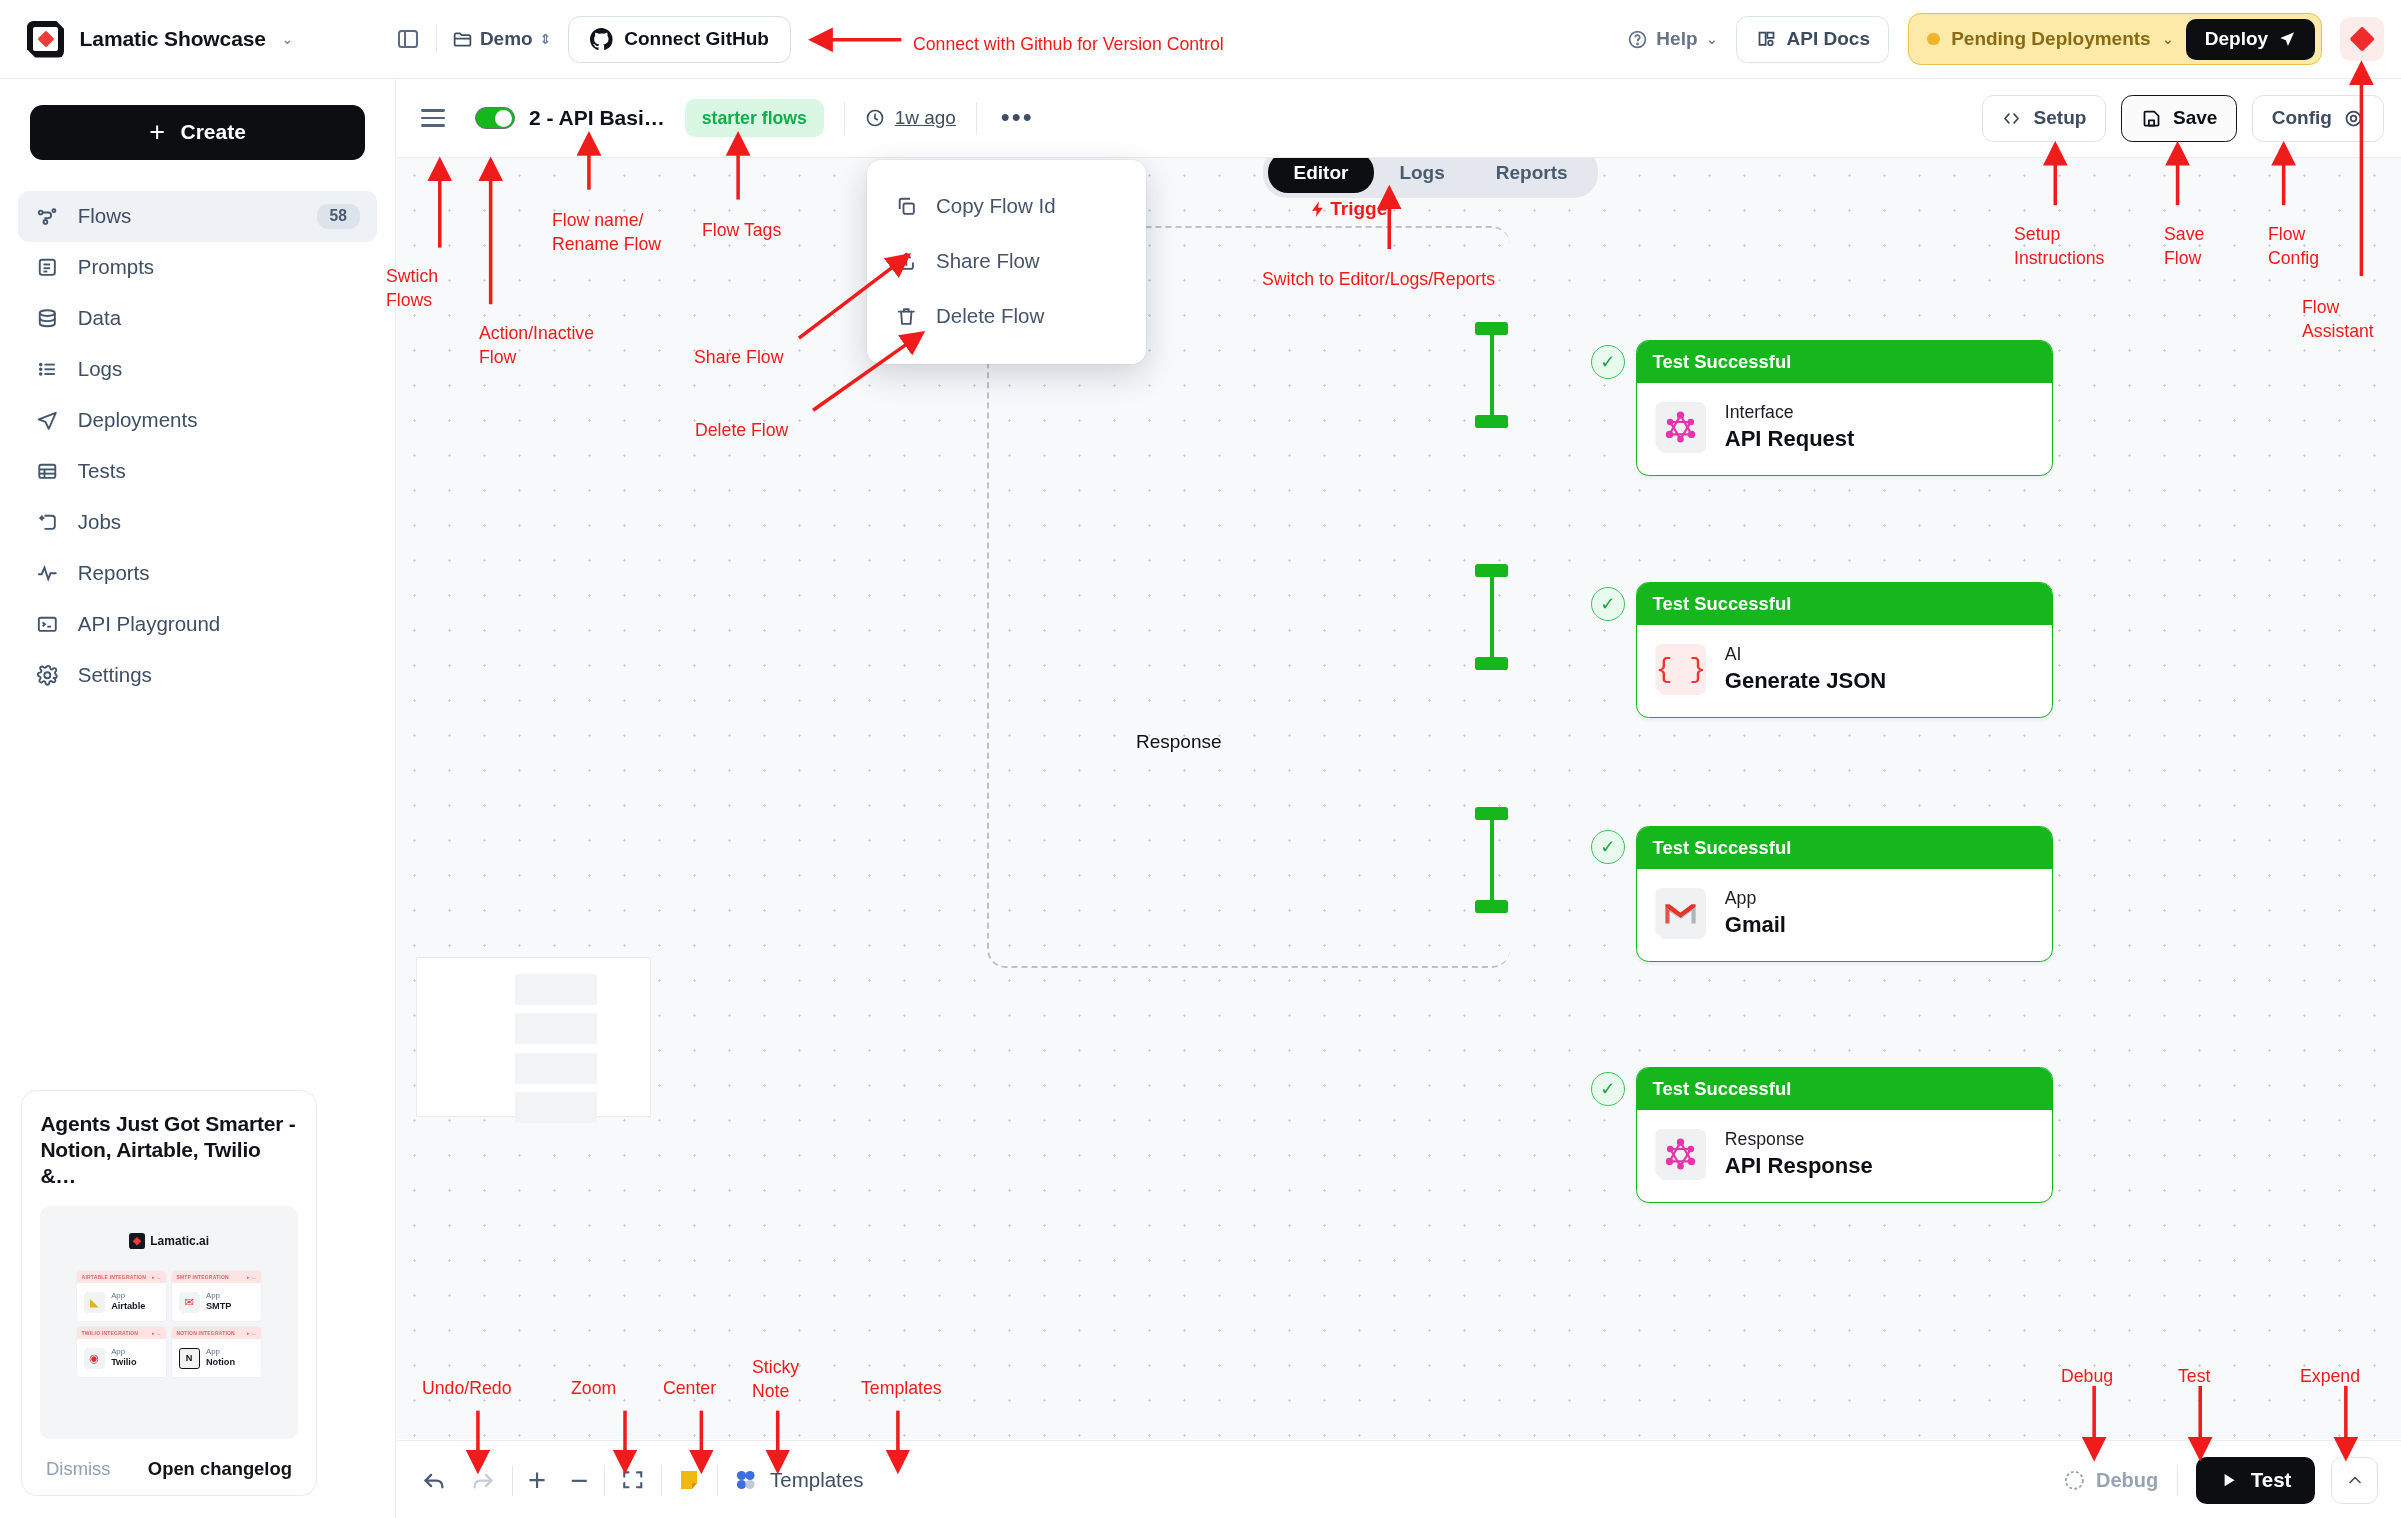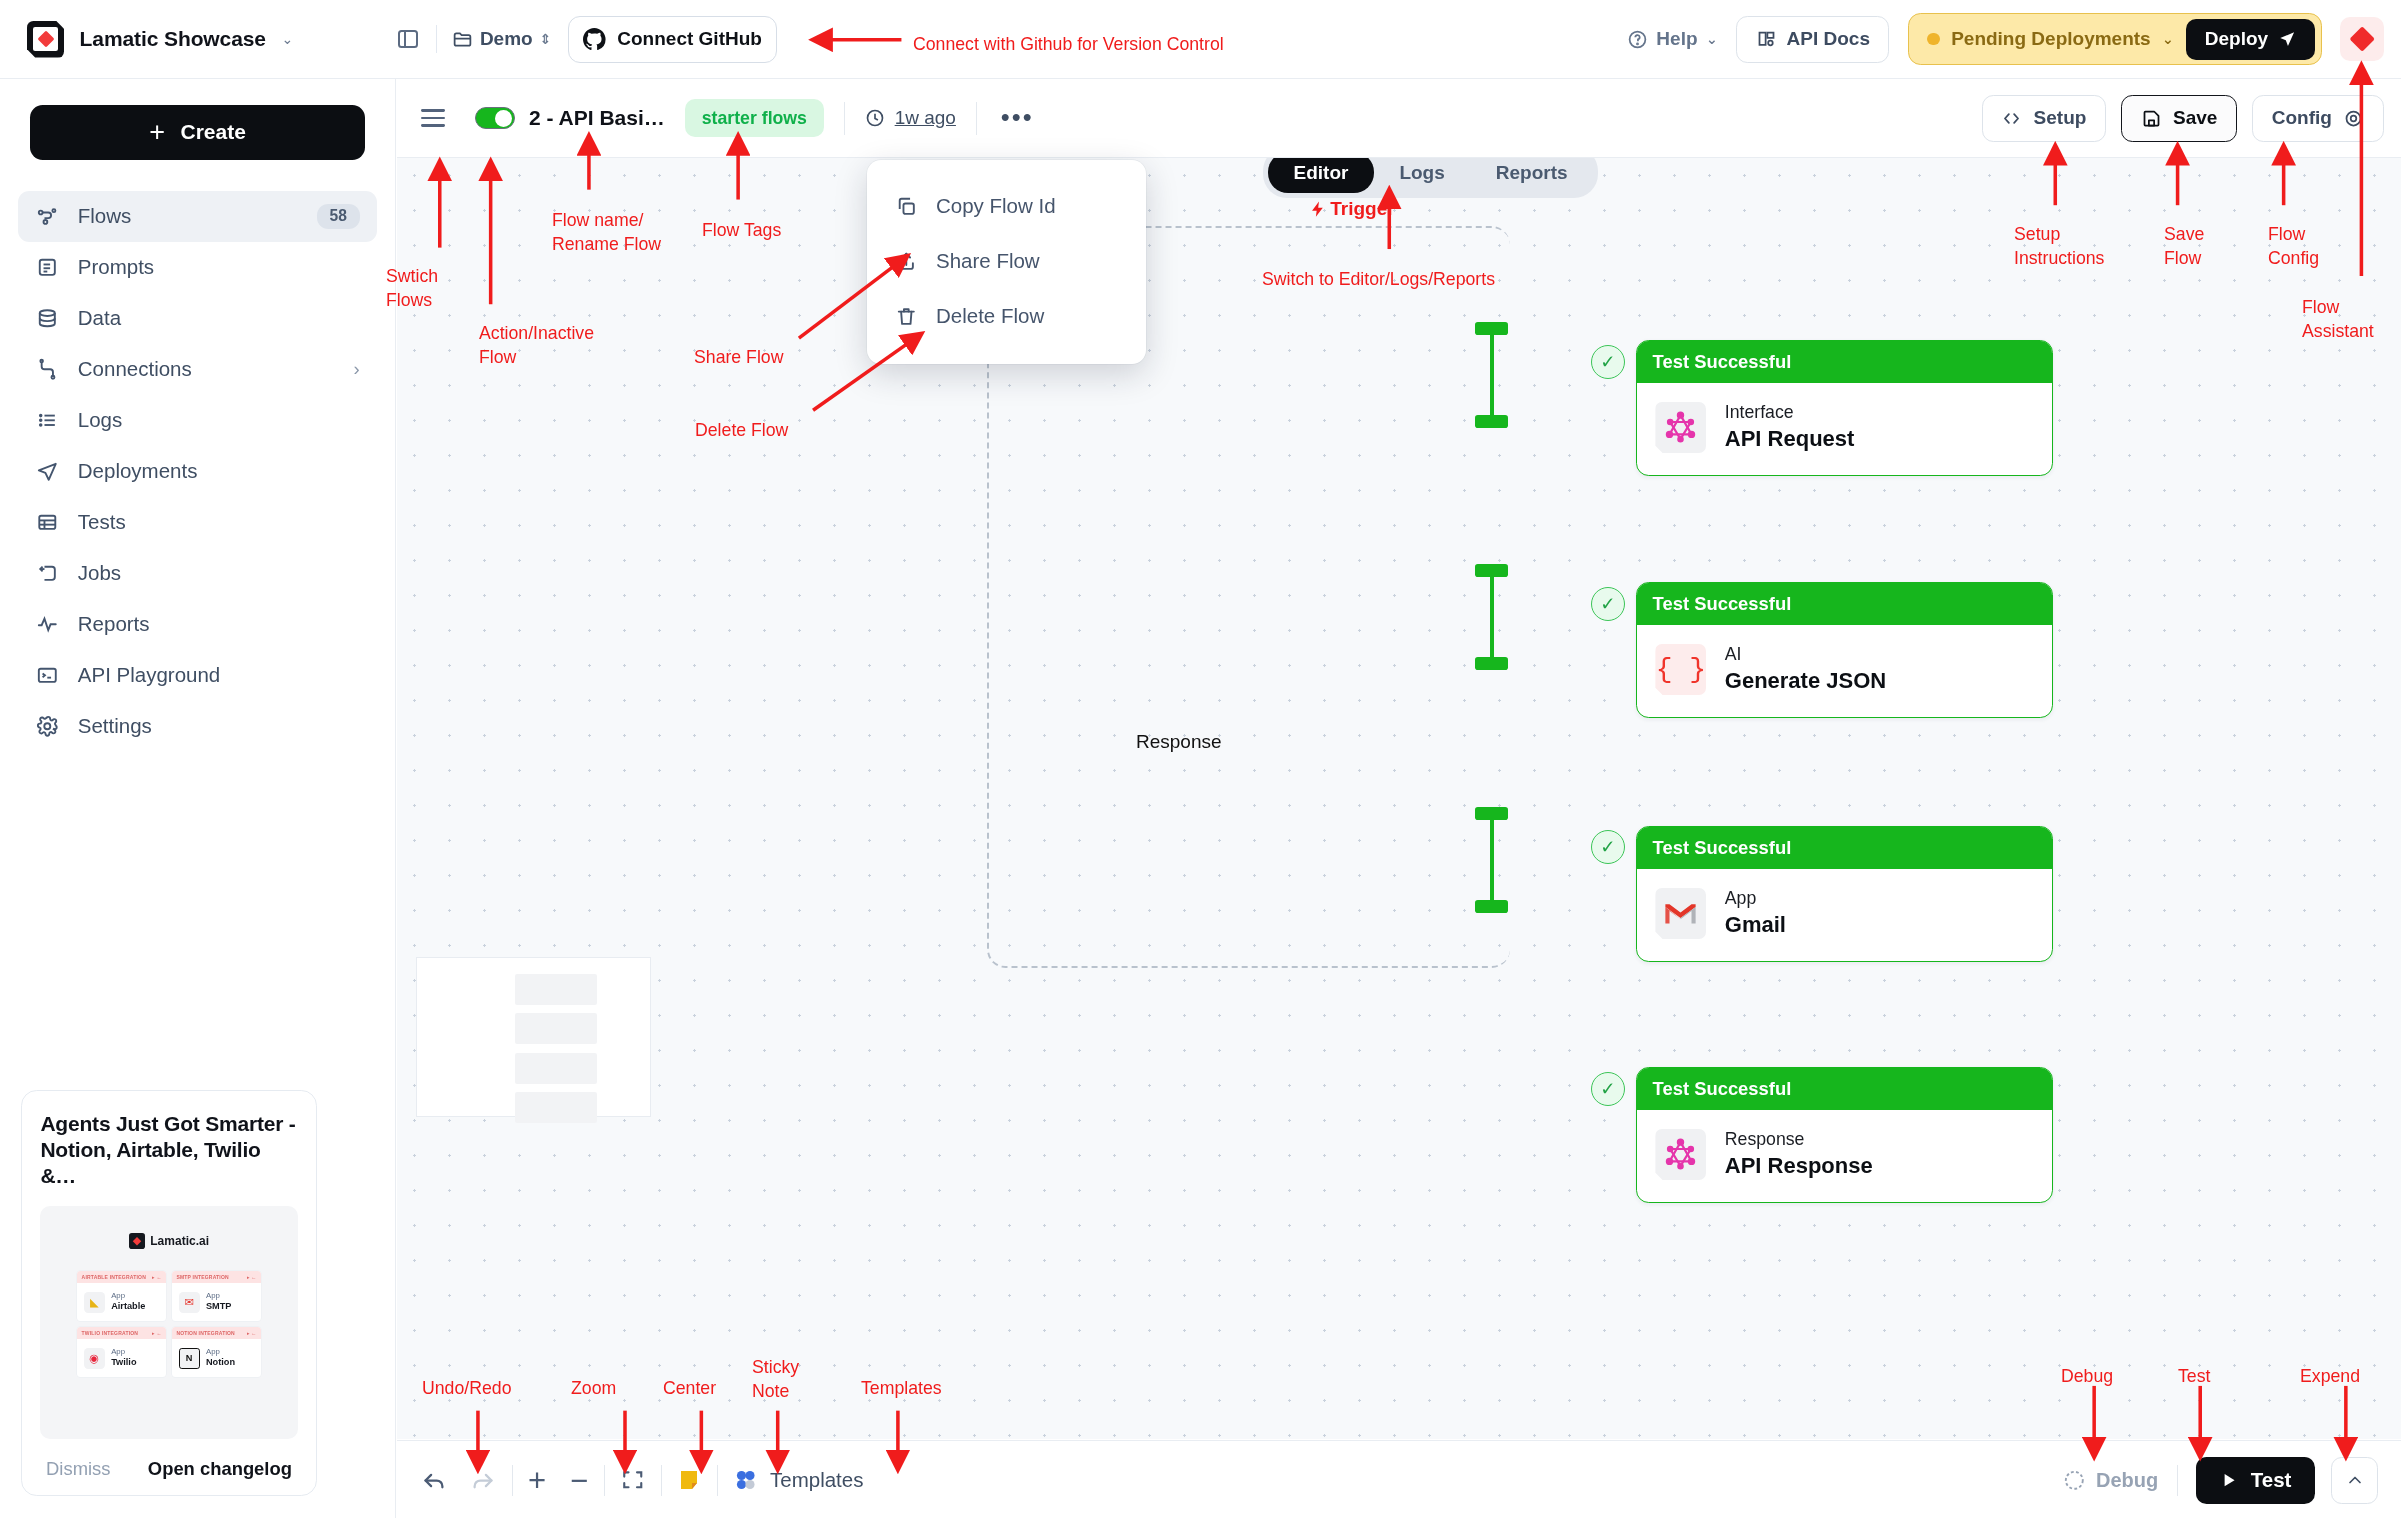--- a/index.html
+++ b/index.html
@@ -21,21 +21,21 @@
   .brand-logo .inner{position:absolute;inset:6.4px;background:#fff;border-radius:2.1px;}
   .brand-logo .dia{position:absolute;left:50%;top:50%;width:12px;height:12px;
     transform:translate(-50%,-50%) rotate(45deg);background:#f23b3b;border-radius:1.4px;}
   .brand-name{font-size:21px;font-weight:700;color:#10131a;letter-spacing:-0.1px;white-space:nowrap;}
   .chev{color:#6b7a90;font-size:14px;line-height:1;}
 
   .topdivider{width:0.7px;height:28px;background:#e2e8f0;margin:0 15.6px;}
   .tb-left{display:flex;align-items:center;gap:0;}
   .icon-btn{display:flex;align-items:center;justify-content:center;color:#5c6b82;cursor:pointer;}
   .demo-pill{display:flex;align-items:center;gap:7px;color:#3f4e63;font-size:19px;font-weight:700;}
-  .gh-btn{display:flex;align-items:center;gap:11.3px;height:47px;padding:0 14px;border:1.1px solid #d7dee7;
+  .gh-btn{display:flex;align-items:center;gap:11.3px;height:47px;padding:0 21px;border:1.1px solid #d7dee7;
     border-radius:12px;background:#fff;font-size:19px;font-weight:700;color:#0e1116;margin-left:17px;cursor:pointer;}
 
   .tb-right{margin-left:auto;display:flex;align-items:center;gap:18.4px;padding-right:17px;}
   .help{display:flex;align-items:center;gap:8.5px;color:#64748b;font-size:19px;font-weight:700;cursor:pointer;}
   .apidocs{display:flex;align-items:center;gap:10px;height:47px;padding:0 18.4px;border:1.1px solid #dde3ea;
     border-radius:11.3px;background:#fff;color:#3d4b60;font-size:19px;font-weight:700;cursor:pointer;}
   .deploygrp{display:flex;align-items:center;gap:12.7px;height:52px;padding:0 5.7px 0 18.4px;background:#fde9a8;
     border:1.3px solid #e8c14d;border-radius:12.7px;}
   .pending{display:flex;align-items:center;gap:11.3px;color:#8a6a13;font-size:19px;font-weight:700;cursor:pointer;}
   .dot-y{width:12.7px;height:12.7px;border-radius:50%;background:#efb42b;}
@@ -261,31 +261,20 @@
       </div>
       <div class="nav-item">
         <span class="nav-ic">
           <svg width="22.6" height="22.6" viewBox="0 0 24 24" fill="none" stroke="#44556e" stroke-width="2">
               <ellipse cx="12" cy="6.5" rx="8" ry="3"></ellipse>
               <path d="M4 6.5v11c0 1.7 3.6 3 8 3s8-1.3 8-3v-11"></path>
               <path d="M4 12c0 1.7 3.6 3 8 3s8-1.3 8-3"></path>
             </svg>
           </span>
         <span class="lbl">Data</span>
-      </div>
-      <div class="nav-item">
-        <span class="nav-ic">
-          <svg width="22.6" height="22.6" viewBox="0 0 24 24" fill="none" stroke="#44556e" stroke-width="2">
-              <path d="M6 4v5a3 3 0 0 0 3 3h6a3 3 0 0 1 3 3v5"></path>
-              <circle cx="6" cy="3.2" r="1.4"></circle>
-              <circle cx="18" cy="20.5" r="1.6"></circle>
-            </svg>
-          </span>
-        <span class="lbl">Connections</span>
-        <span style="color:#8a97a9;font-size:18.4px;">›</span>
       </div>
       <div class="nav-item">
         <span class="nav-ic">
           <svg width="22.6" height="22.6" viewBox="0 0 24 24" fill="none" stroke="#44556e" stroke-width="2">
               <circle cx="5" cy="7" r=".9" fill="#44556e"></circle>
               <circle cx="5" cy="12" r=".9" fill="#44556e"></circle>
               <circle cx="5" cy="17" r=".9" fill="#44556e"></circle>
               <line x1="9" y1="7" x2="20" y2="7"></line>
               <line x1="9" y1="12" x2="20" y2="12"></line>
               <line x1="9" y1="17" x2="20" y2="17"></line>

